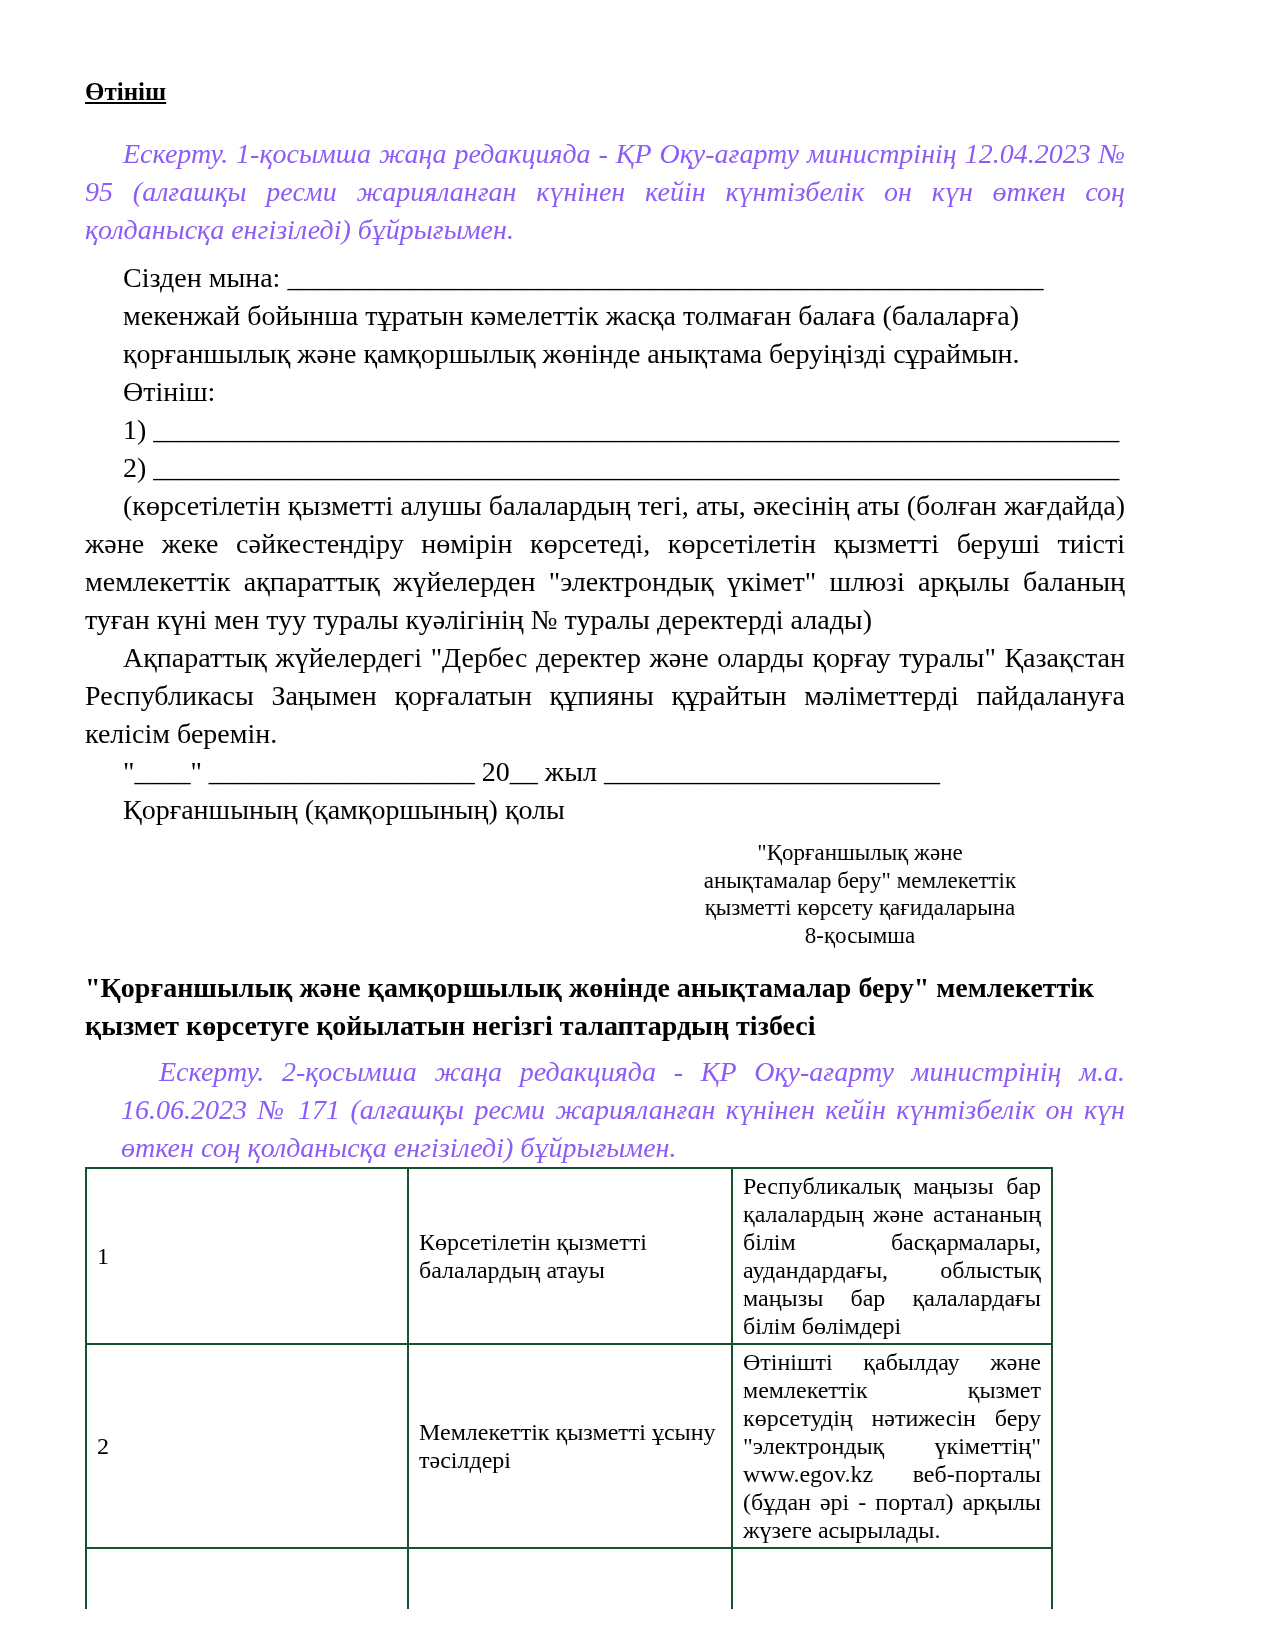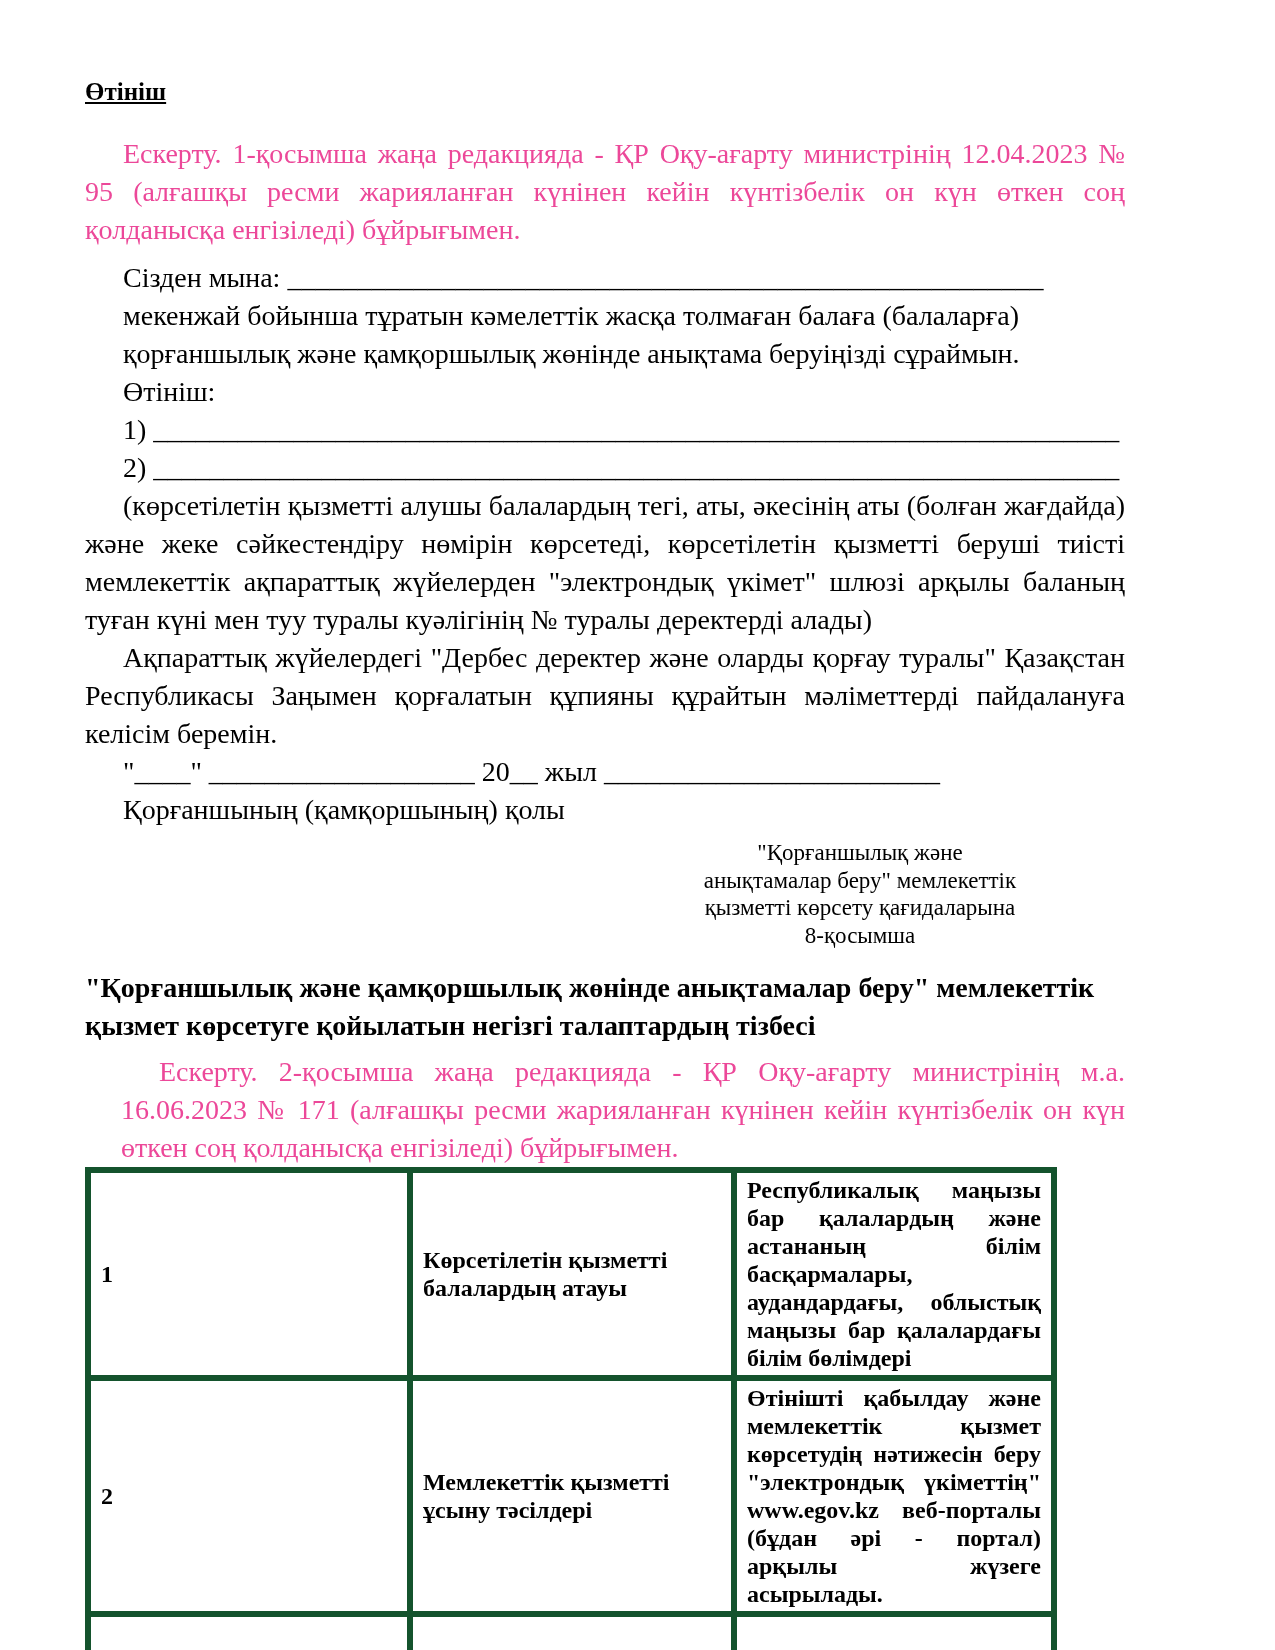--- a/index.html
+++ b/index.html
@@ -16,21 +16,21 @@
     overflow:hidden;
     background:#ffffff;
   }
   .doc-title {
     font-size:25px; font-weight:bold; line-height:38px;
     text-decoration:underline;
   }
   .para { font-size:28px; line-height:38px; }
   .justify { text-align:justify; }
   .indent { text-indent:38px; }
-  .red { color:#ec4899; }
+  .red { color:#8b5cf6;font-style:italic; }
   .note1 { margin-top:24px; }
   .form-block { margin-top:10px; }
   .form-line {
     font-size:28px; line-height:38px;
     padding-left:38px;
     white-space:nowrap; overflow:hidden;
   }
   .blank { letter-spacing:0;text-align:right; }
   .appendix {
     width:360px; margin-left:595px; margin-top:10px;
@@ -41,24 +41,23 @@
     margin-top:20px;
     font-size:28px; font-weight:bold; line-height:38px;
   }
   .note2 { margin-top:8px;margin-left:36px; }
   .doc-table {
     border-collapse:collapse; table-layout:fixed;
     width:966px; margin-top:0;
     font-size:24px; line-height:28px;
   }
   .doc-table td {
-    border:6px solid #14532d;
+    border:2px solid #14532d;
     vertical-align:middle;
     padding:3px 10px;
-    font-weight:bold;
   }
   .doc-table tr.r1 { height:150px; }
   .doc-table tr.r2 { height:168px; }
   .doc-table tr.r3 { height:61px; }
   .doc-table tr.r3 td { border-bottom:none; }
   .cell-value { text-align:justify; }
 </style>
 </head>
 <body>
 

